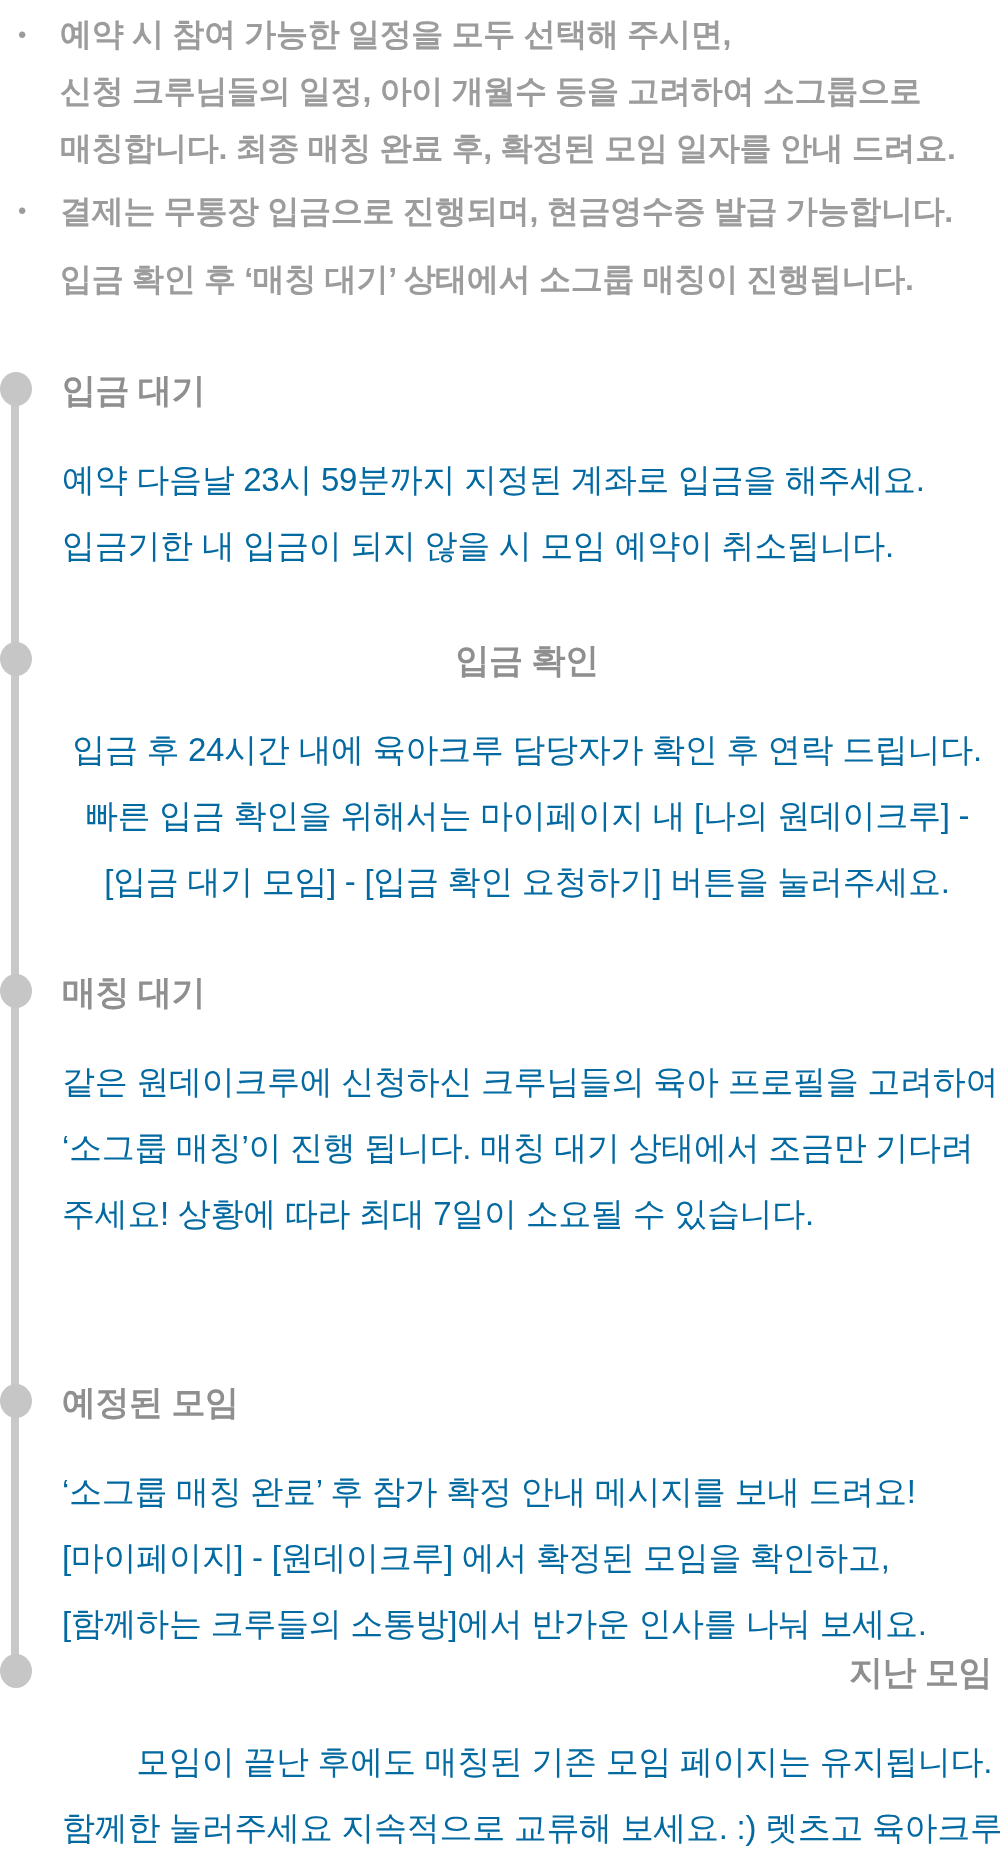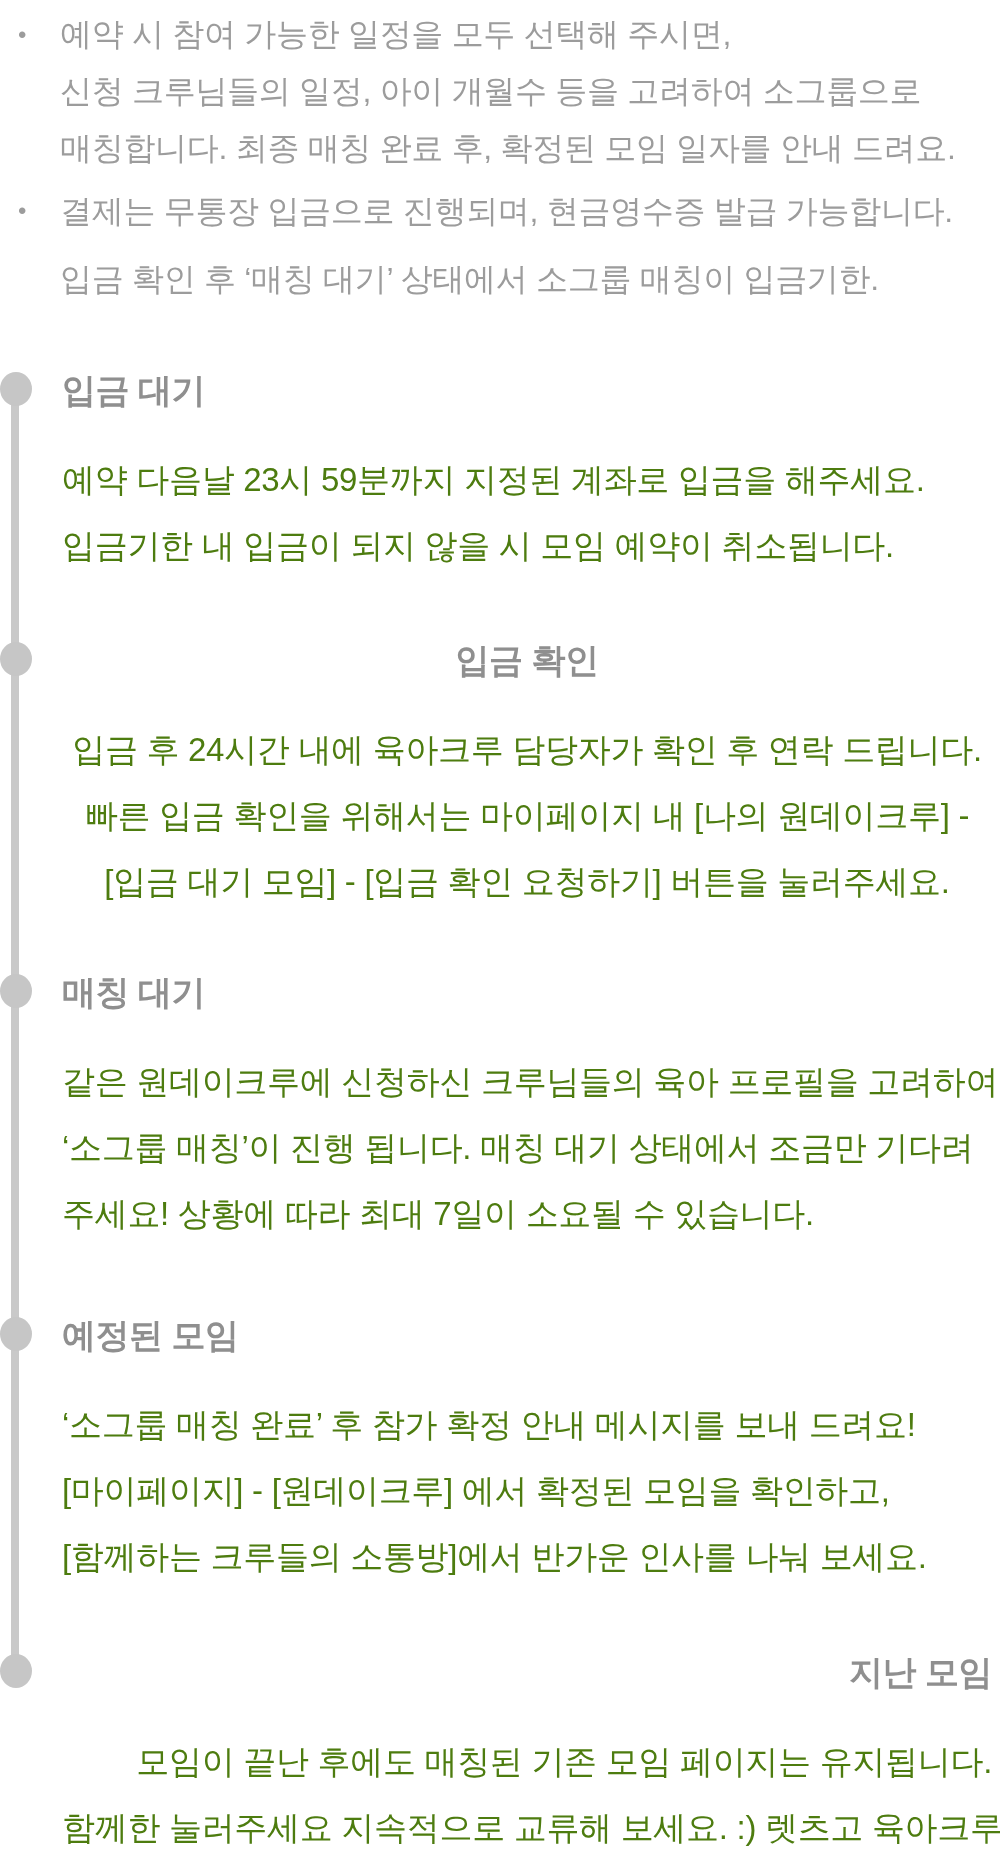--- a/index.html
+++ b/index.html
@@ -28,20 +28,21 @@
     width: 42px;
     font-size: 24px;
     color: #9c9c9c;
   }
   .intro-text {
     margin: 0;
     font-size: 32px;
     color: #9c9c9c;
     letter-spacing: -0.3px;
     white-space: pre;
+    font-weight: bold;
   }
   .intro-item-1 .intro-marker, .intro-item-1 .intro-text { line-height: 57px; }
   .intro-item-2 .intro-marker, .intro-item-2 .intro-text { line-height: 68px; }
 
   
   .timeline-line {
     position: absolute;
     left: 11px;
     top: 389px;
     width: 8px;
@@ -49,21 +50,21 @@
     background: #c9c9c9;
   }
   .step {
     position: absolute;
     left: 62px;
     width: 930px;
   }
   .step-1 { top: 358px; }
   .step-2 { top: 628px; text-align: center; }
   .step-3 { top: 960px; }
-  .step-4 { top: 1303px; }
+  .step-4 { top: 1370px; }
   .step-5 { top: 1640px; text-align: right; }
   .step-dot {
     position: absolute;
     left: -62px;
     top: 14px;
     width: 32px;
     height: 34px;
     border-radius: 50%;
     background: #c6c6c6;
   }
@@ -72,41 +73,41 @@
     font-size: 34px;
     font-weight: bold;
     line-height: 65px;
     color: #8f8f8f;
     letter-spacing: -0.5px;
   }
   .step-desc {
     margin: 24px 0 0 0;
     font-size: 33px;
     line-height: 66px;
-    color: #4d7c0f;
+    color: #0369a1;
     letter-spacing: -0.3px;
     white-space: pre;
   }
 </style>
 </head>
 <body>
 
 <div class="page">
 
   <ul class="intro">
     <li class="intro-item intro-item-1">
       <span class="intro-marker">•</span>
       <p class="intro-text">예약 시 참여 가능한 일정을 모두 선택해 주시면,
 신청 크루님들의 일정, 아이 개월수 등을 고려하여 소그룹으로
 매칭합니다. 최종 매칭 완료 후, 확정된 모임 일자를 안내 드려요.</p>
     </li>
     <li class="intro-item intro-item-2">
       <span class="intro-marker">•</span>
       <p class="intro-text">결제는 무통장 입금으로 진행되며, 현금영수증 발급 가능합니다.
-입금 확인 후 ‘매칭 대기’ 상태에서 소그룹 매칭이 입금기한.</p>
+입금 확인 후 ‘매칭 대기’ 상태에서 소그룹 매칭이 진행됩니다.</p>
     </li>
   </ul>
 
   <div class="timeline-line"></div>
 
   <section class="step step-1">
     <span class="step-dot"></span>
     <h3 class="step-title">입금 대기</h3>
     <p class="step-desc">예약 다음날 23시 59분까지 지정된 계좌로 입금을 해주세요.
 입금기한 내 입금이 되지 않을 시 모임 예약이 취소됩니다.</p>

